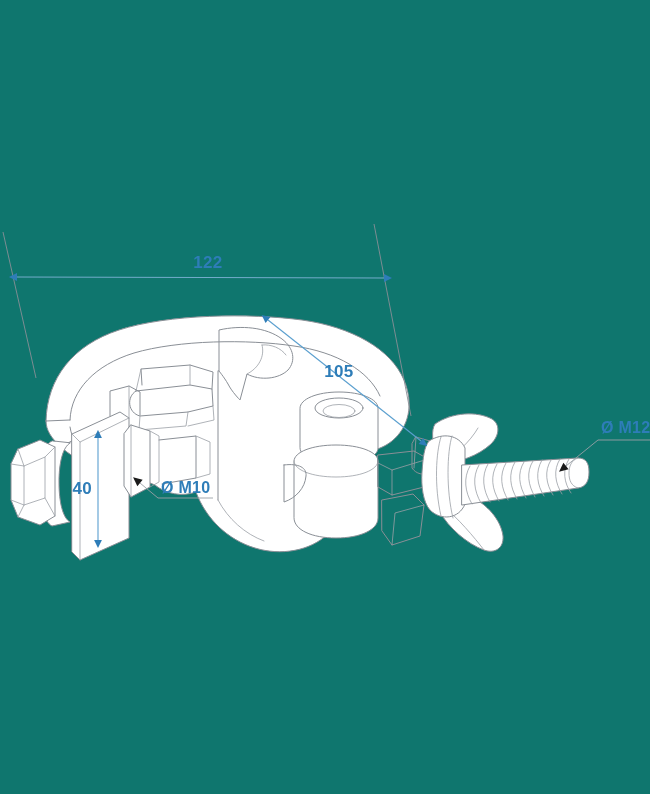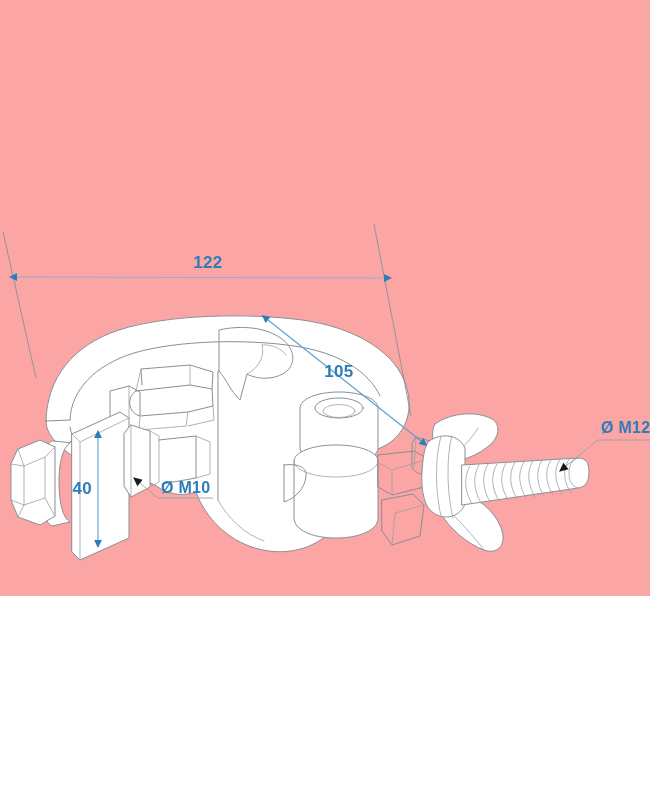--- a/index.html
+++ b/index.html
@@ -7,22 +7,22 @@
     margin: 0;
     padding: 0;
     background: #ffffff;
   }
   body {
     font-family: "Liberation Sans", sans-serif;
   }
   #drawing-root {
     position: relative;
     width: 650px;
-    height: 596px;
-    background: #fca5a5;
+    height: 794px;
+    background: #0f766e;
     overflow: hidden;
   }
   #drawing-svg {
     position: absolute;
     top: 0;
     left: 0;
     width: 650px;
     height: 794px;
     display: block;
   }

